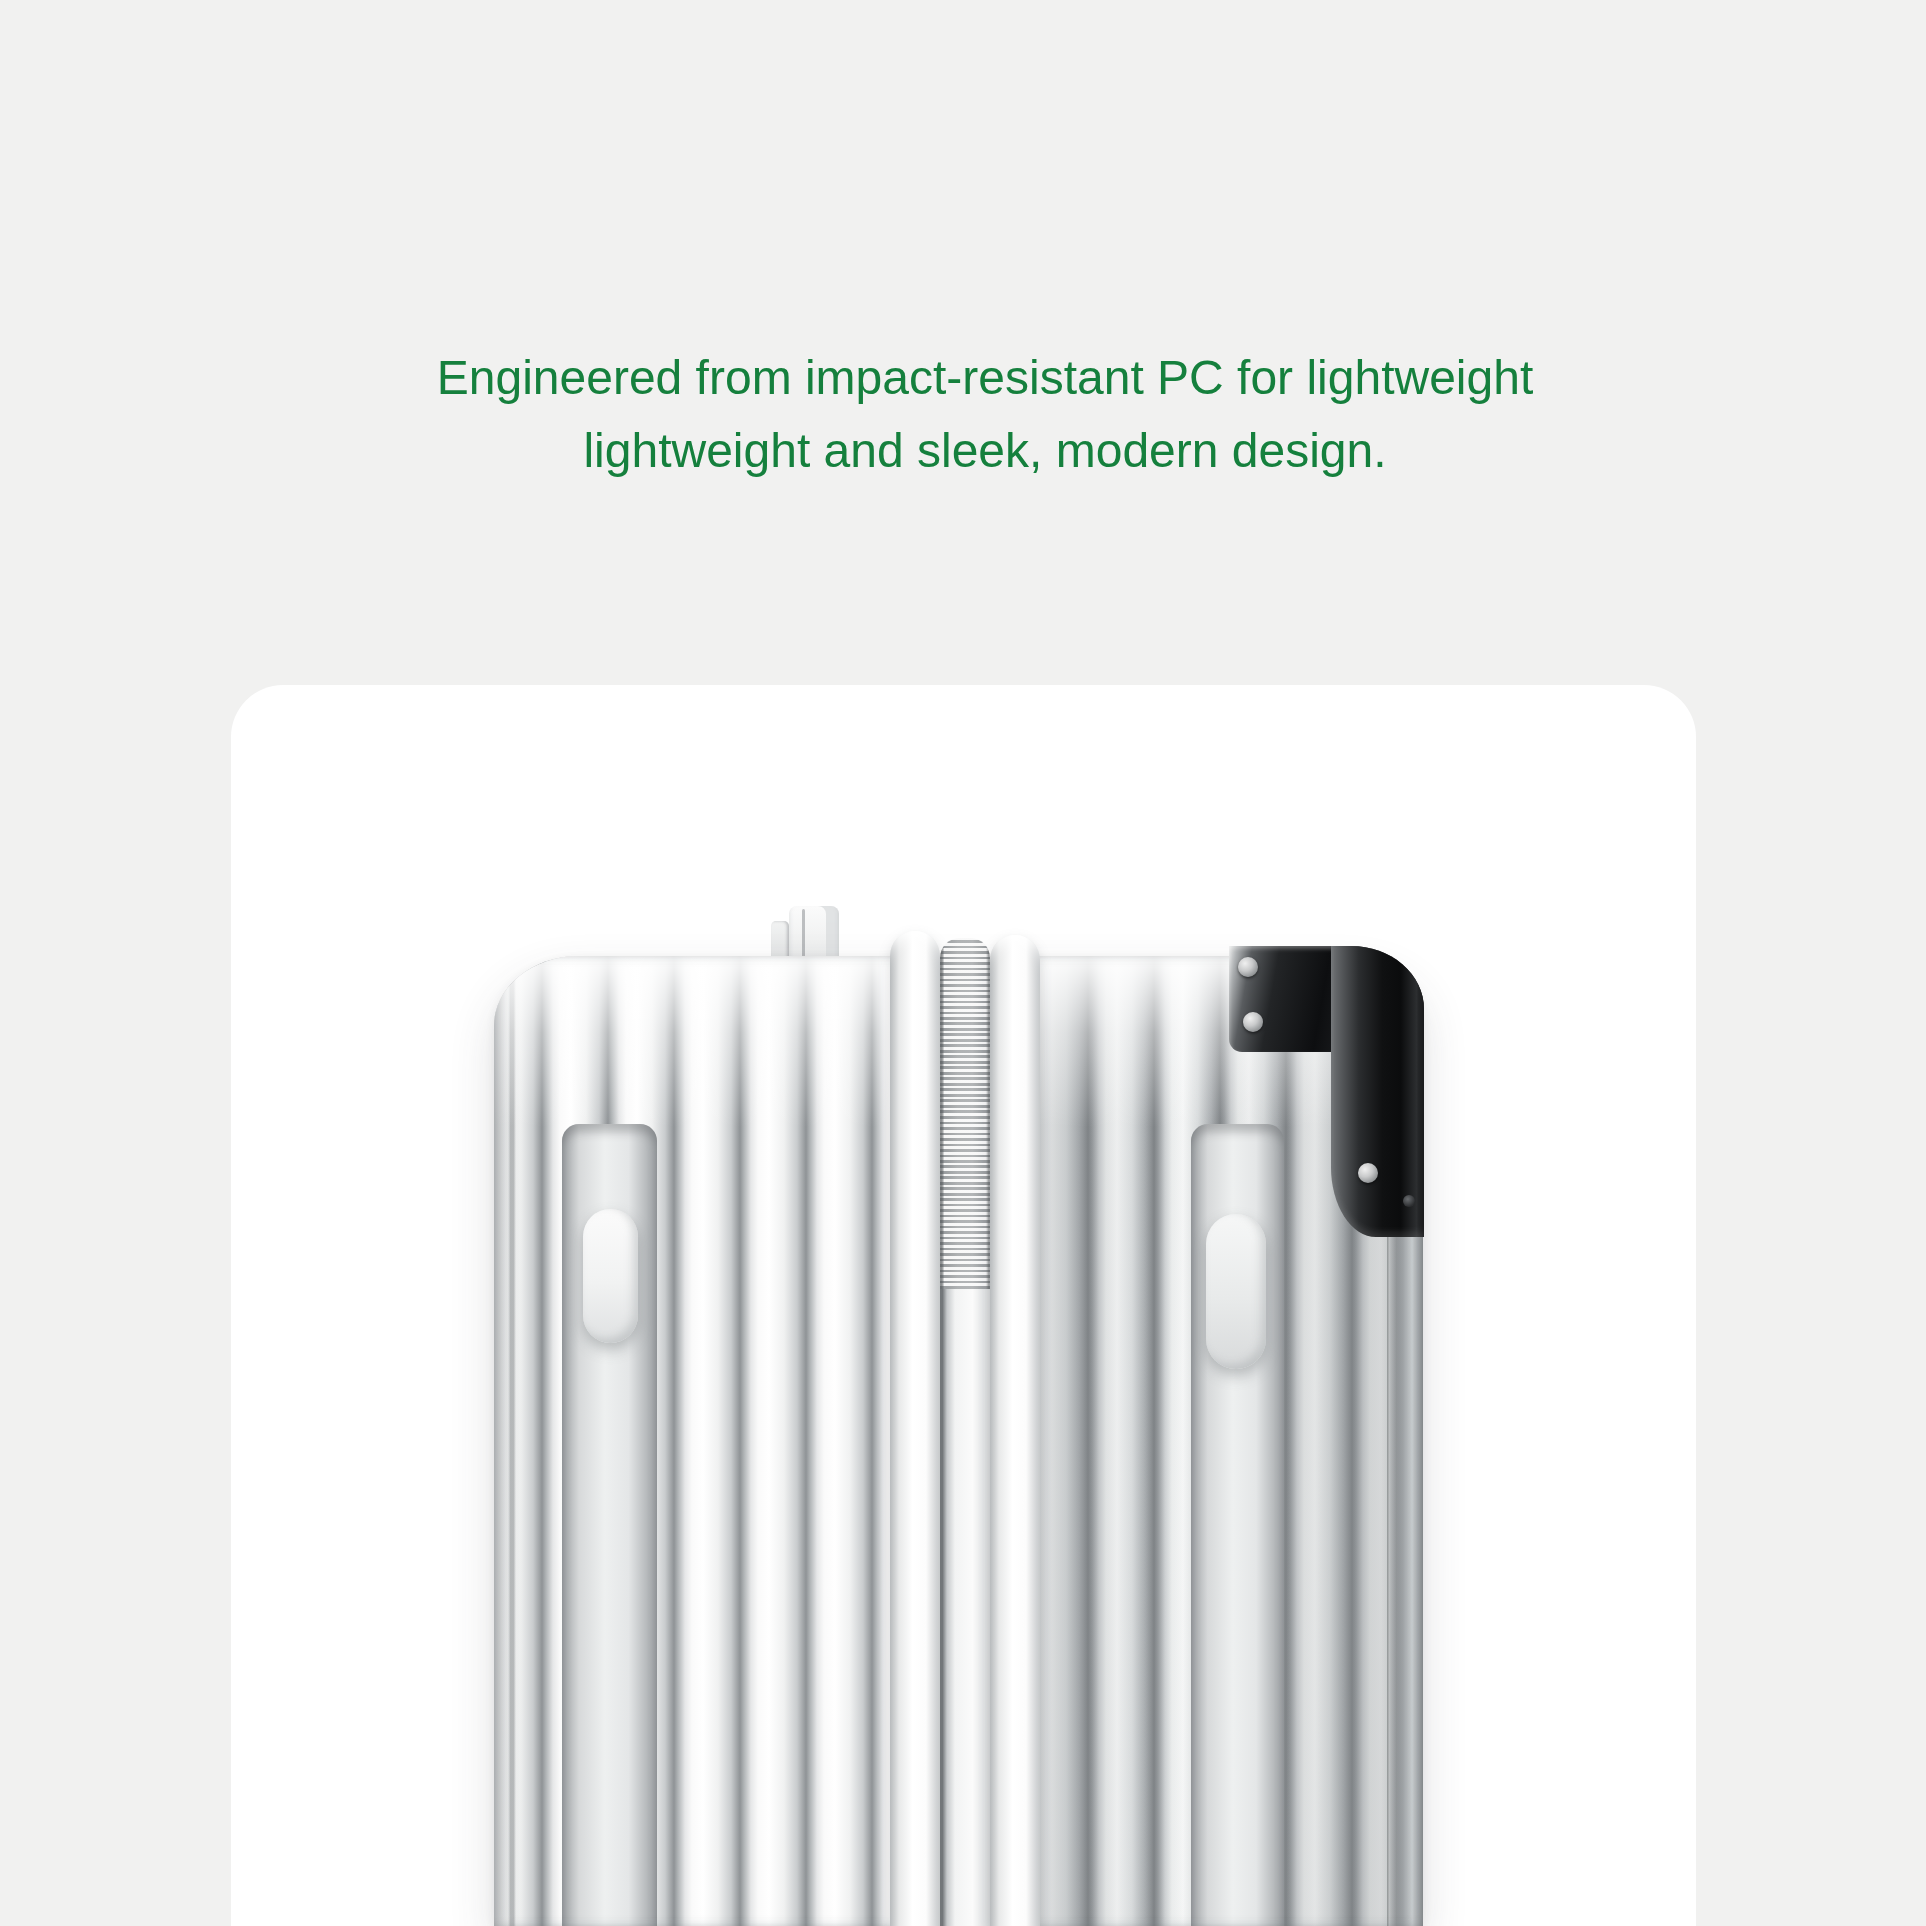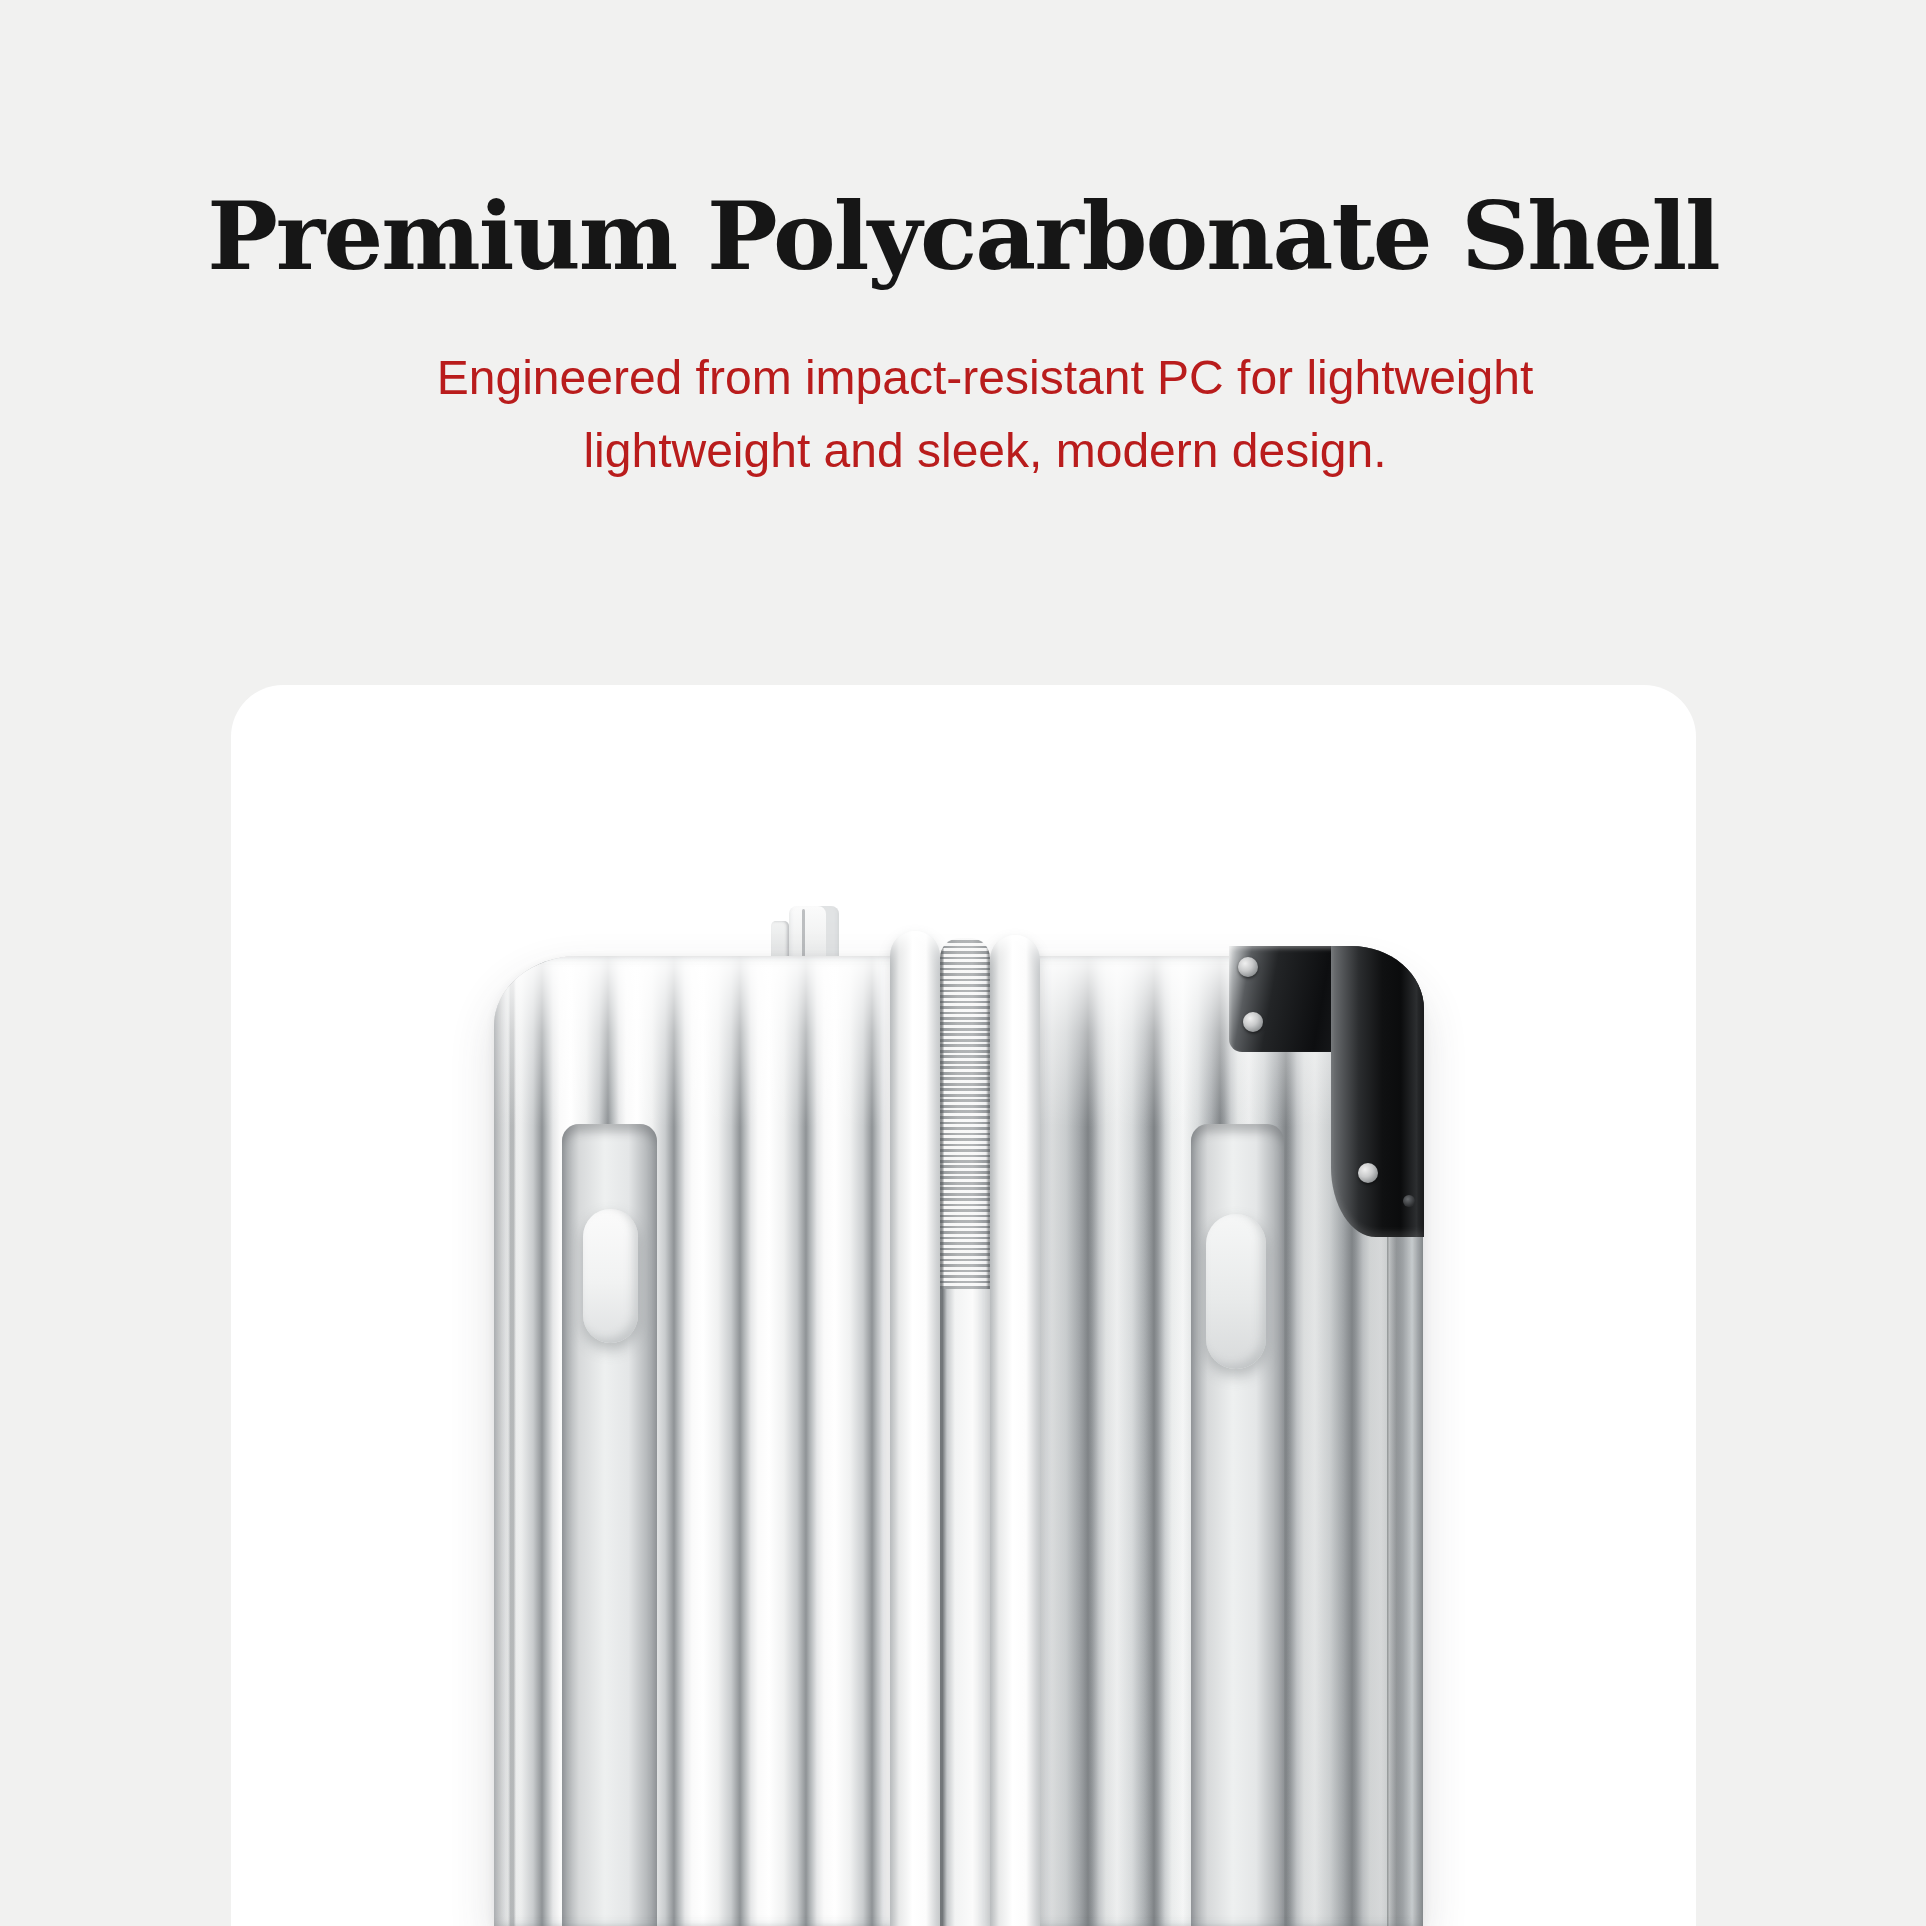--- a/index.html
+++ b/index.html
@@ -17,21 +17,21 @@
     font-size:94px;
     letter-spacing:-2px;
     color:#161616;
     line-height:1.15;
   }
   .hero-subtitle {
     position:absolute; top:341px; left:0; width:100%;
     text-align:center;
     font-size:48px;
     line-height:73px;
-    color:#b91c1c;
+    color:#15803d;
     letter-spacing:0;
     padding-left:44px;
   }
   .hero-subtitle span { display:block; }
 
   
   .card {
     position:absolute; left:231px; top:685px;
     width:1465px; height:1241px;
     background:#ffffff;
@@ -180,21 +180,20 @@
   .pin {
     position:absolute; left:174px; top:249px; width:12px; height:12px; border-radius:50%;
     background:radial-gradient(circle at 40% 35%, #6a6d70 0%, #2c2e30 70%);
   }
 </style>
 </head>
 <body>
 
 <div class="page">
 
-  <h1 class="hero-title">Premium Polycarbonate Shell</h1>
 
   <p class="hero-subtitle">
     <span>Engineered from impact-resistant PC for lightweight</span>
     <span>lightweight and sleek, modern design.</span>
   </p>
 
   <div class="card">
 
     <div class="suitcase" role="img" aria-label="Top half of a silver ribbed hardshell suitcase with a central zipper, chrome corner guard, side bumper feet and a lock tab">
 

